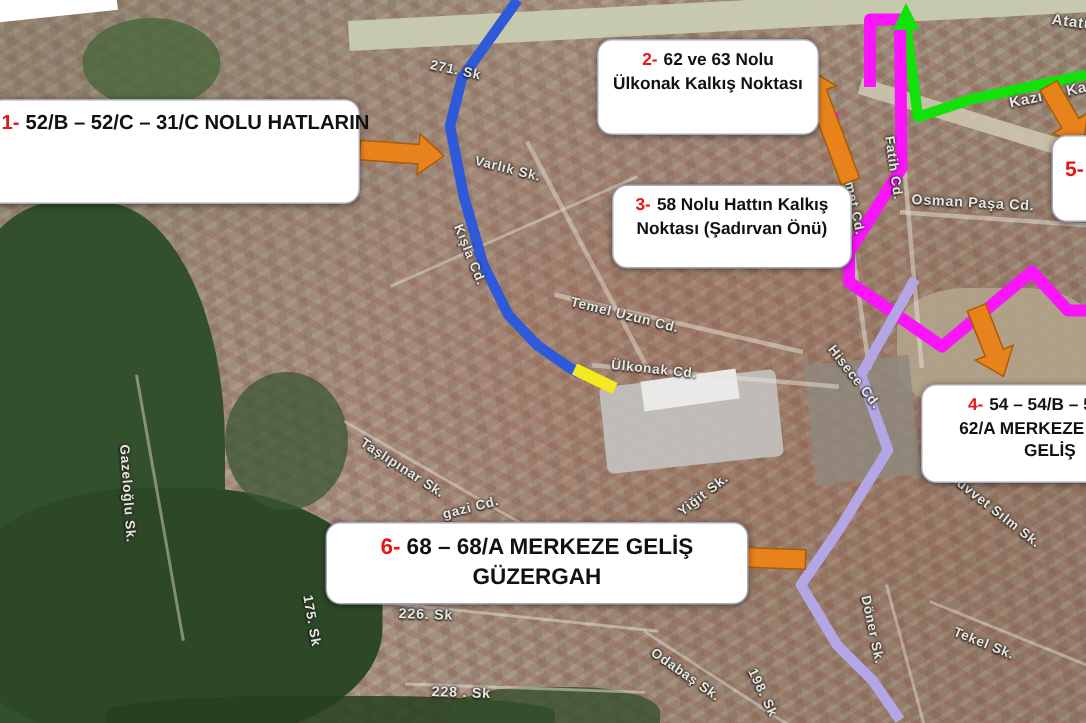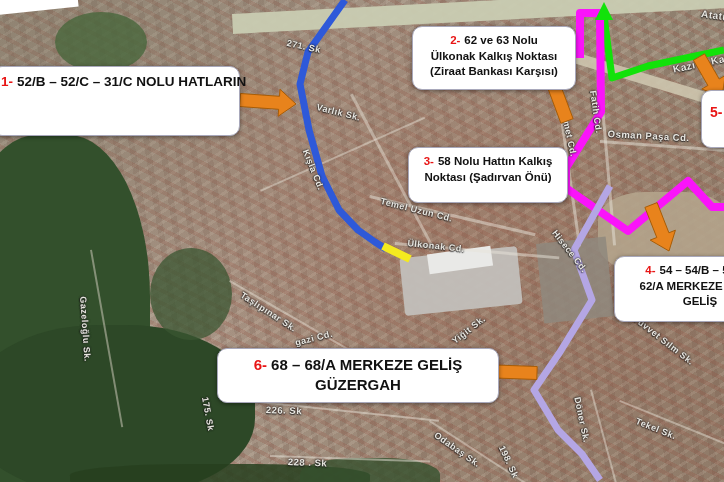--- a/index.html
+++ b/index.html
@@ -110,26 +110,25 @@
       <polygon points="573.1,118.7 551.0,59.7 557.6,57.2 539.0,46.0 532.3,66.6 538.9,64.2 560.9,123.3" fill="#e8831c" stroke="#a85c06" stroke-width="1"></polygon>
       <polygon points="693.4,60.2 707.9,85.5 701.8,89.0 722.0,97.0 725.2,75.5 719.2,79.0 704.6,53.8" fill="#e8831c" stroke="#a85c06" stroke-width="1"></polygon>
       <polygon points="644.9,207.4 656.8,237.5 650.2,240.1 669.0,251.0 675.4,230.2 668.9,232.8 657.1,202.6" fill="#e8831c" stroke="#a85c06" stroke-width="1"></polygon>
       <polygon points="537.2,366.5 498.2,365.1 498.5,358.1 481.0,371.0 497.5,385.1 497.8,378.1 536.8,379.5" fill="#e8831c" stroke="#a85c06" stroke-width="1"></polygon>
     </svg>
 
   <div class="layer" id="callouts">
       <div class="callout" style="left: -8px; top: 66px; width: 248px; min-height: 70px; font-size: 13.5px;">
         <div class="co-line"><span class="co-num" style="color: rgb(232, 21, 21);">1-</span><span>52/B – 52/C – 31/C NOLU HATLARIN</span></div>
       </div>
-      <div class="callout" style="left: 412px; top: 26px; width: 164px; min-height: 64px; font-size: 11.5px;">
+      <div class="callout" style="left: 398px; top: 26px; width: 148px; min-height: 64px; font-size: 11.5px;">
         <div class="co-line"><span class="co-num" style="color: rgb(232, 21, 21);">2-</span><span>62 ve 63 Nolu</span></div>
         <div class="co-line"><span>Ülkonak Kalkış Noktası</span></div>
-        <div class="co-line"><span>(Ziraat Bankası Karşısı)</span></div>
       </div>
-      <div class="callout" style="left: 408px; top: 123px; width: 160px; min-height: 56px; font-size: 11.5px; margin-top: 24px;">
+      <div class="callout" style="left: 408px; top: 123px; width: 160px; min-height: 56px; font-size: 11.5px;">
         <div class="co-line"><span class="co-num" style="color: rgb(232, 21, 21);">3-</span><span>58 Nolu Hattın Kalkış</span></div>
         <div class="co-line"><span>Noktası (Şadırvan Önü)</span></div>
       </div>
       <div class="callout" style="left: 614px; top: 256px; width: 172px; min-height: 66px; font-size: 11.5px;">
         <div class="co-line"><span class="co-num" style="color: rgb(232, 21, 21);">4-</span><span>54 – 54/B – 58- 58</span></div>
         <div class="co-line"><span>62/A MERKEZE GELİŞ</span></div>
         <div class="co-line"><span>GELİŞ</span></div>
       </div>
       <div class="callout" style="left: 701px; top: 90px; width: 110px; min-height: 58px; font-size: 14px; text-align: left; padding-top: 12px;"><span class="co-num" style="color: rgb(232, 21, 21);">5-</span></div>
       <div class="callout" style="left: 217px; top: 348px; width: 282px; min-height: 50px; font-size: 15px;">

